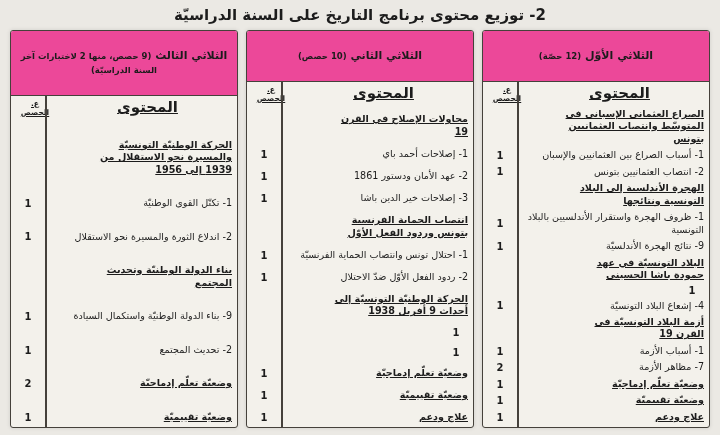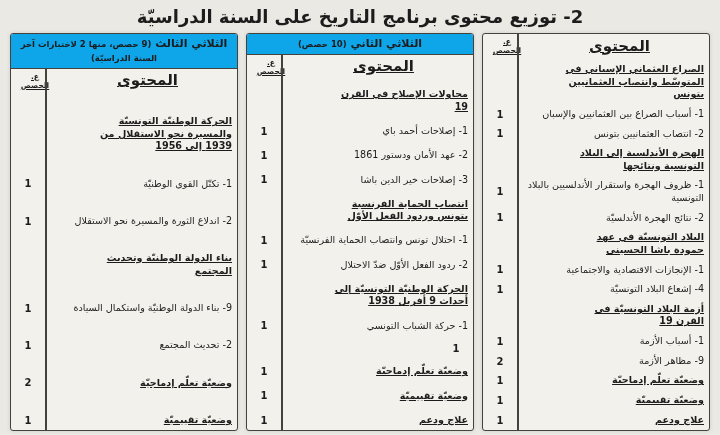--- a/index.html
+++ b/index.html
@@ -15,21 +15,21 @@
     color: #1c1c1c;
     overflow: hidden;
   }
   .page {
     width: 100%;
     height: 100%;
     box-sizing: border-box;
     padding: 4px 10px 6px;
   }
   .doc-title {
-    font-size: 18px;
+    font-size: 15px;
     font-weight: bold;
     text-align: center;
     margin: 2px 0 6px;
   }
   .columns {
     display: flex;
     gap: 8px;
     height: 398px;
   }
   .column {
@@ -38,25 +38,25 @@
     border-radius: 3px;
     background: #f3f1eb;
     display: flex;
     flex-direction: column;
     box-shadow: 0 0 4px rgba(0,0,0,0.12);
     overflow: hidden;
   }
   .col-title {
     border-bottom: 1.5px solid #45413b;
     text-align: center;
-    padding: 3px 2px;
+    padding: 18px 2px;
     font-weight: bold;
     font-size: 11px;
     line-height: 1.25;
-    background: #0ea5e9;
+    background: #ec4899;
   }
   .title-note {
     font-size: 8.5px;
     font-weight: bold;
   }
   .rows {
     position: relative;
     flex: 1;
     display: flex;
     flex-direction: column;
@@ -110,20 +110,21 @@
     text-decoration: underline;
   }
 </style>
 </head>
 <body>
 
 <div class="page">
   <h1 class="doc-title">2- توزيع محتوى برنامج التاريخ على السنة الدراسيّة</h1>
   <div class="columns" id="columns">
       <div class="column">
+        <div class="col-title"><span class="title-main">الثلاثي الأوّل</span> <span class="title-note">(12 حصّة)</span></div>
         <div class="rows">
           <div class="divider"></div>
           <div class="row subheader">
             <div class="cell content-cell">المحتوى</div>
             <div class="cell count-cell">ع. الحصص</div>
           </div>
           <div class="row heading">
             <div class="cell content-cell">الصراع العثماني الإسباني في المتوسّط وانتصاب العثمانيين بتونس</div>
             <div class="cell count-cell"></div>
           </div>
@@ -137,45 +138,44 @@
           </div>
           <div class="row heading">
             <div class="cell content-cell">الهجرة الأندلسية إلى البلاد التونسية ونتائجها</div>
             <div class="cell count-cell"></div>
           </div>
           <div class="row item">
             <div class="cell content-cell">1- ظروف الهجرة واستقرار الأندلسيين بالبلاد التونسية</div>
             <div class="cell count-cell">1</div>
           </div>
           <div class="row item">
-            <div class="cell content-cell">2- نتائج الهجرة الأندلسيّة</div>
+            <div class="cell content-cell">9- نتائج الهجرة الأندلسيّة</div>
             <div class="cell count-cell">1</div>
           </div>
           <div class="row heading">
             <div class="cell content-cell">البلاد التونسيّة في عهد حمودة باشا الحسيني</div>
             <div class="cell count-cell"></div>
           </div>
           <div class="row item">
-            <div class="cell content-cell">1- الإنجازات الاقتصادية والاجتماعية</div>
             <div class="cell count-cell">1</div>
           </div>
           <div class="row item">
             <div class="cell content-cell">4- إشعاع البلاد التونسيّة</div>
             <div class="cell count-cell">1</div>
           </div>
           <div class="row heading">
             <div class="cell content-cell">أزمة البلاد التونسيّة في القرن 19</div>
             <div class="cell count-cell"></div>
           </div>
           <div class="row item">
             <div class="cell content-cell">1- أسباب الأزمة</div>
             <div class="cell count-cell">1</div>
           </div>
           <div class="row item">
-            <div class="cell content-cell">9- مظاهر الأزمة</div>
+            <div class="cell content-cell">7- مظاهر الأزمة</div>
             <div class="cell count-cell">2</div>
           </div>
           <div class="row special">
             <div class="cell content-cell">وضعيّة تعلّم إدماجيّة</div>
             <div class="cell count-cell">1</div>
           </div>
           <div class="row special">
             <div class="cell content-cell">وضعيّة تقييميّة</div>
             <div class="cell count-cell">1</div>
           </div>
@@ -219,21 +219,20 @@
           </div>
           <div class="row item">
             <div class="cell content-cell">2- ردود الفعل الأوّل ضدّ الاحتلال</div>
             <div class="cell count-cell">1</div>
           </div>
           <div class="row heading">
             <div class="cell content-cell">الحركة الوطنيّة التونسيّة إلى أحداث 9 أفريل 1938</div>
             <div class="cell count-cell"></div>
           </div>
           <div class="row item">
-            <div class="cell content-cell">1- حركة الشباب التونسي</div>
             <div class="cell count-cell">1</div>
           </div>
           <div class="row item">
             <div class="cell count-cell">1</div>
           </div>
           <div class="row special">
             <div class="cell content-cell">وضعيّة تعلّم إدماجيّة</div>
             <div class="cell count-cell">1</div>
           </div>
           <div class="row special">

